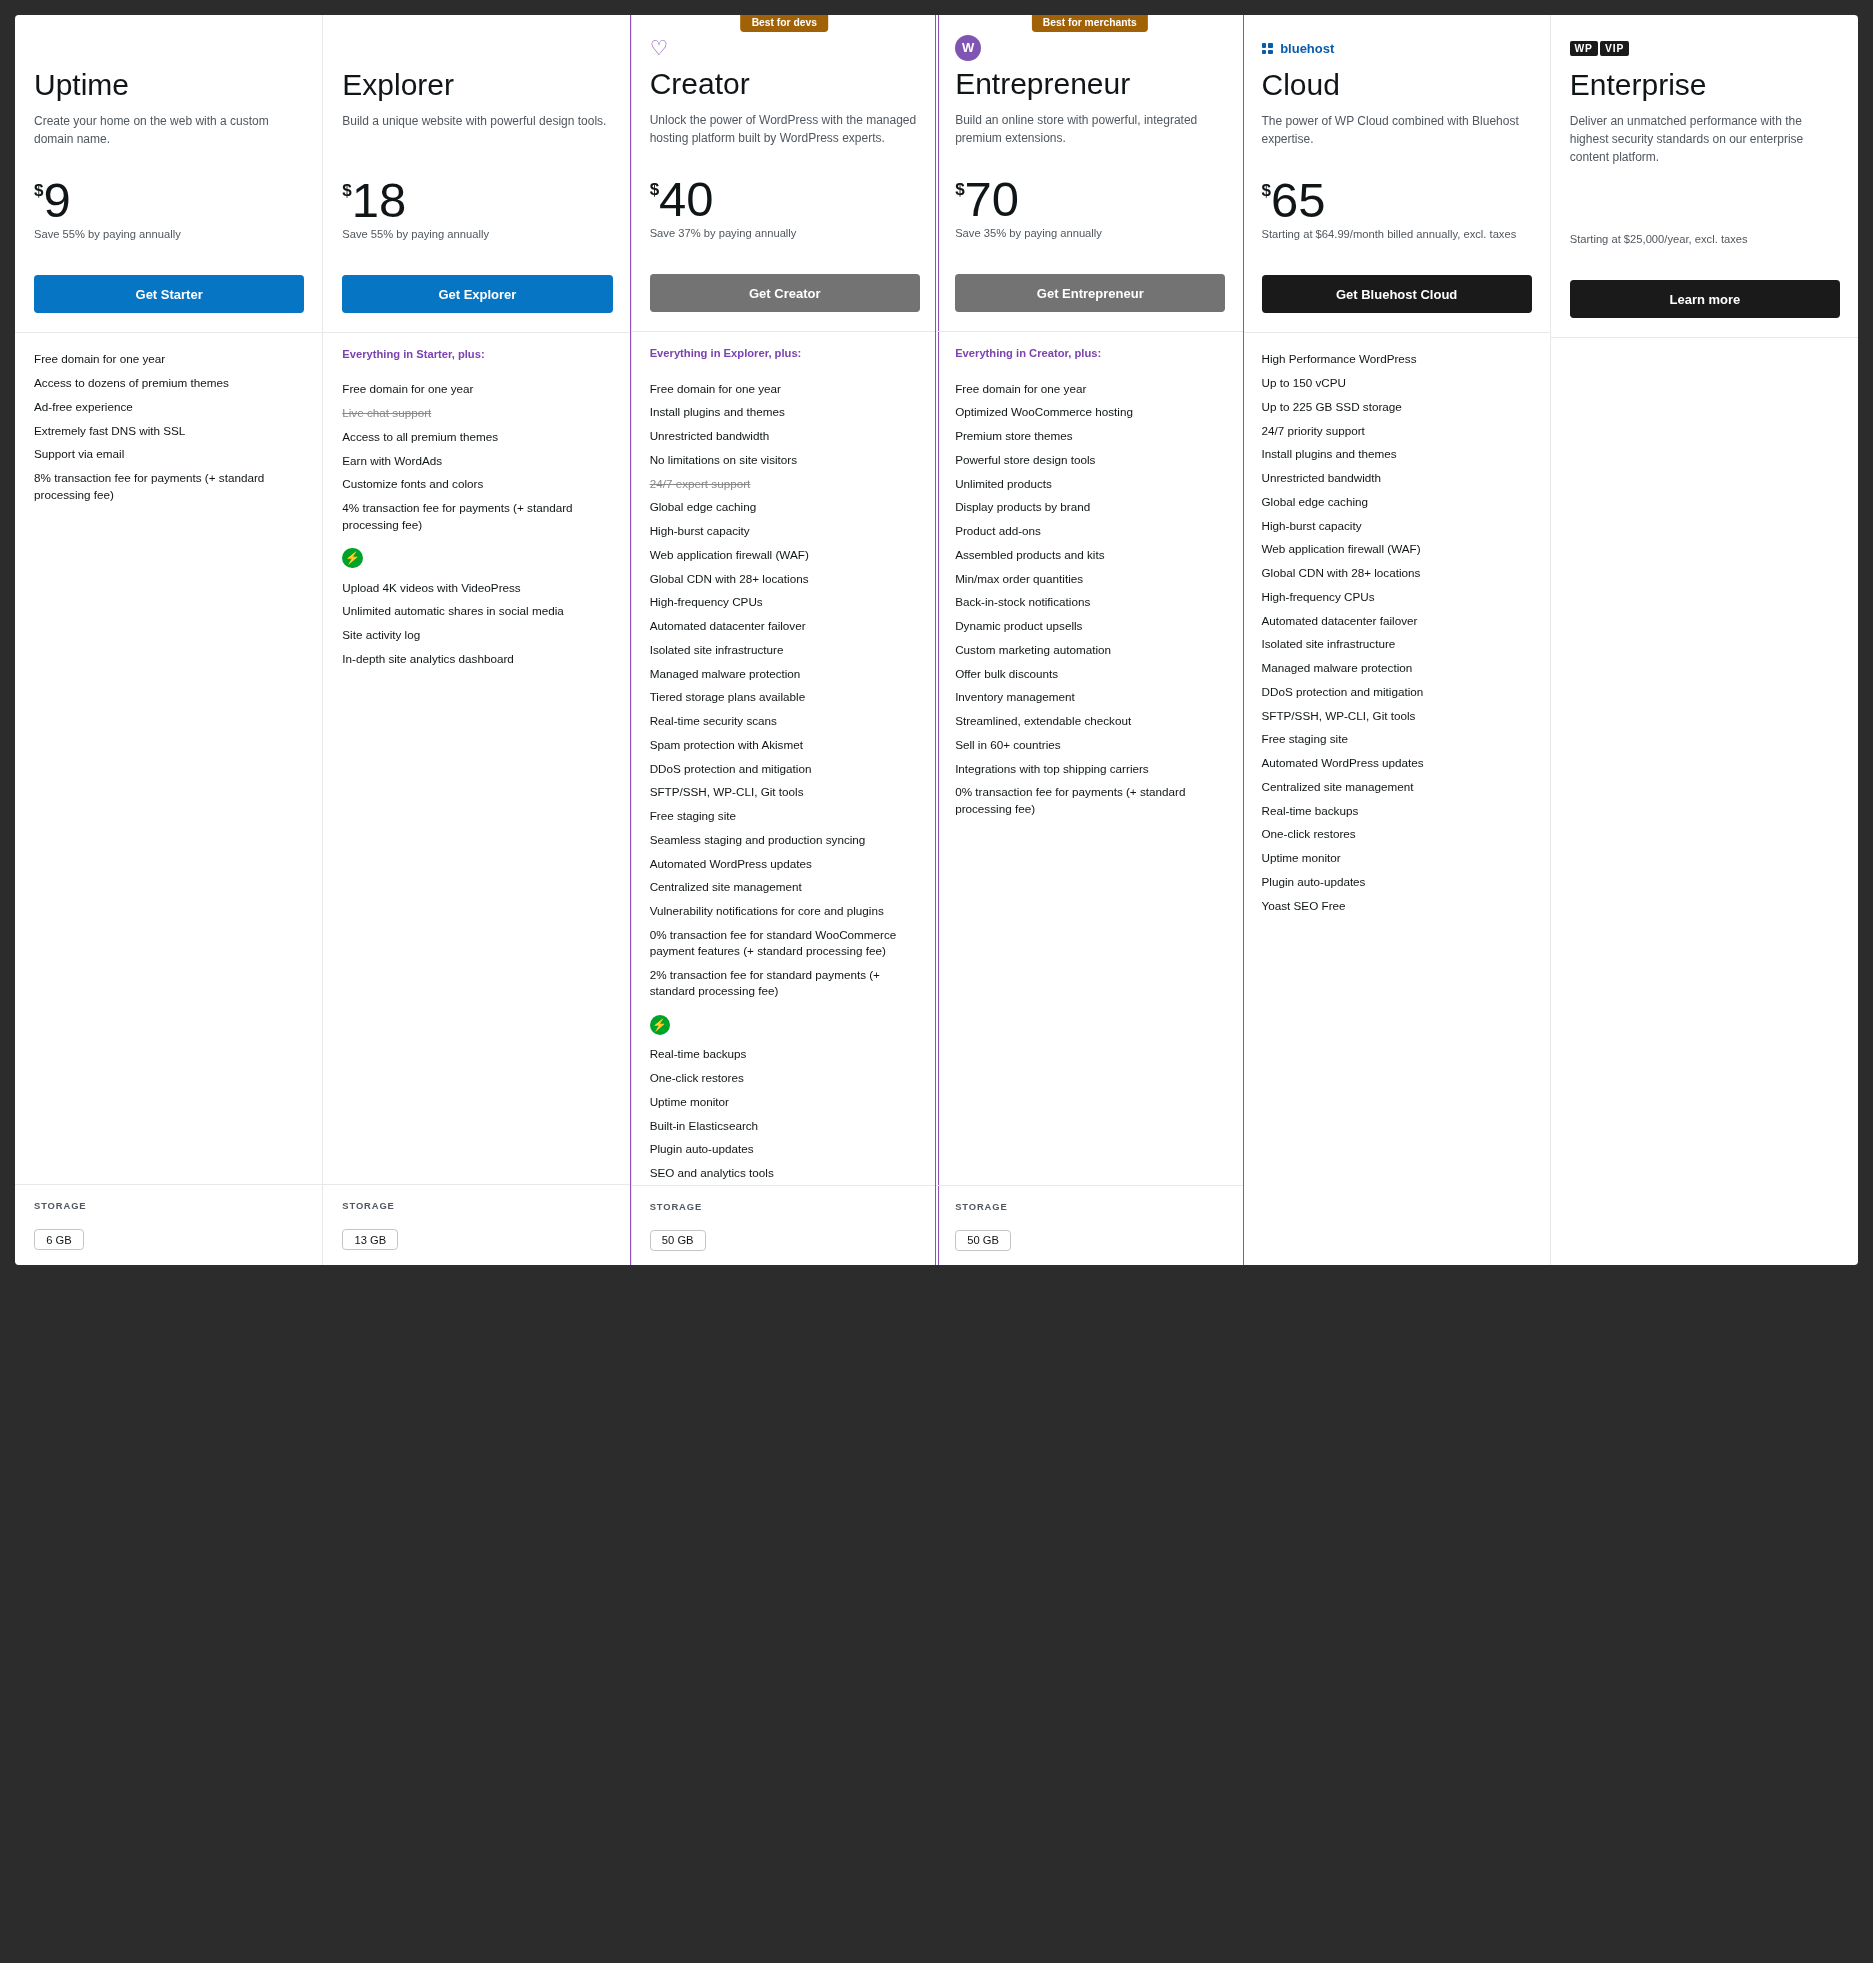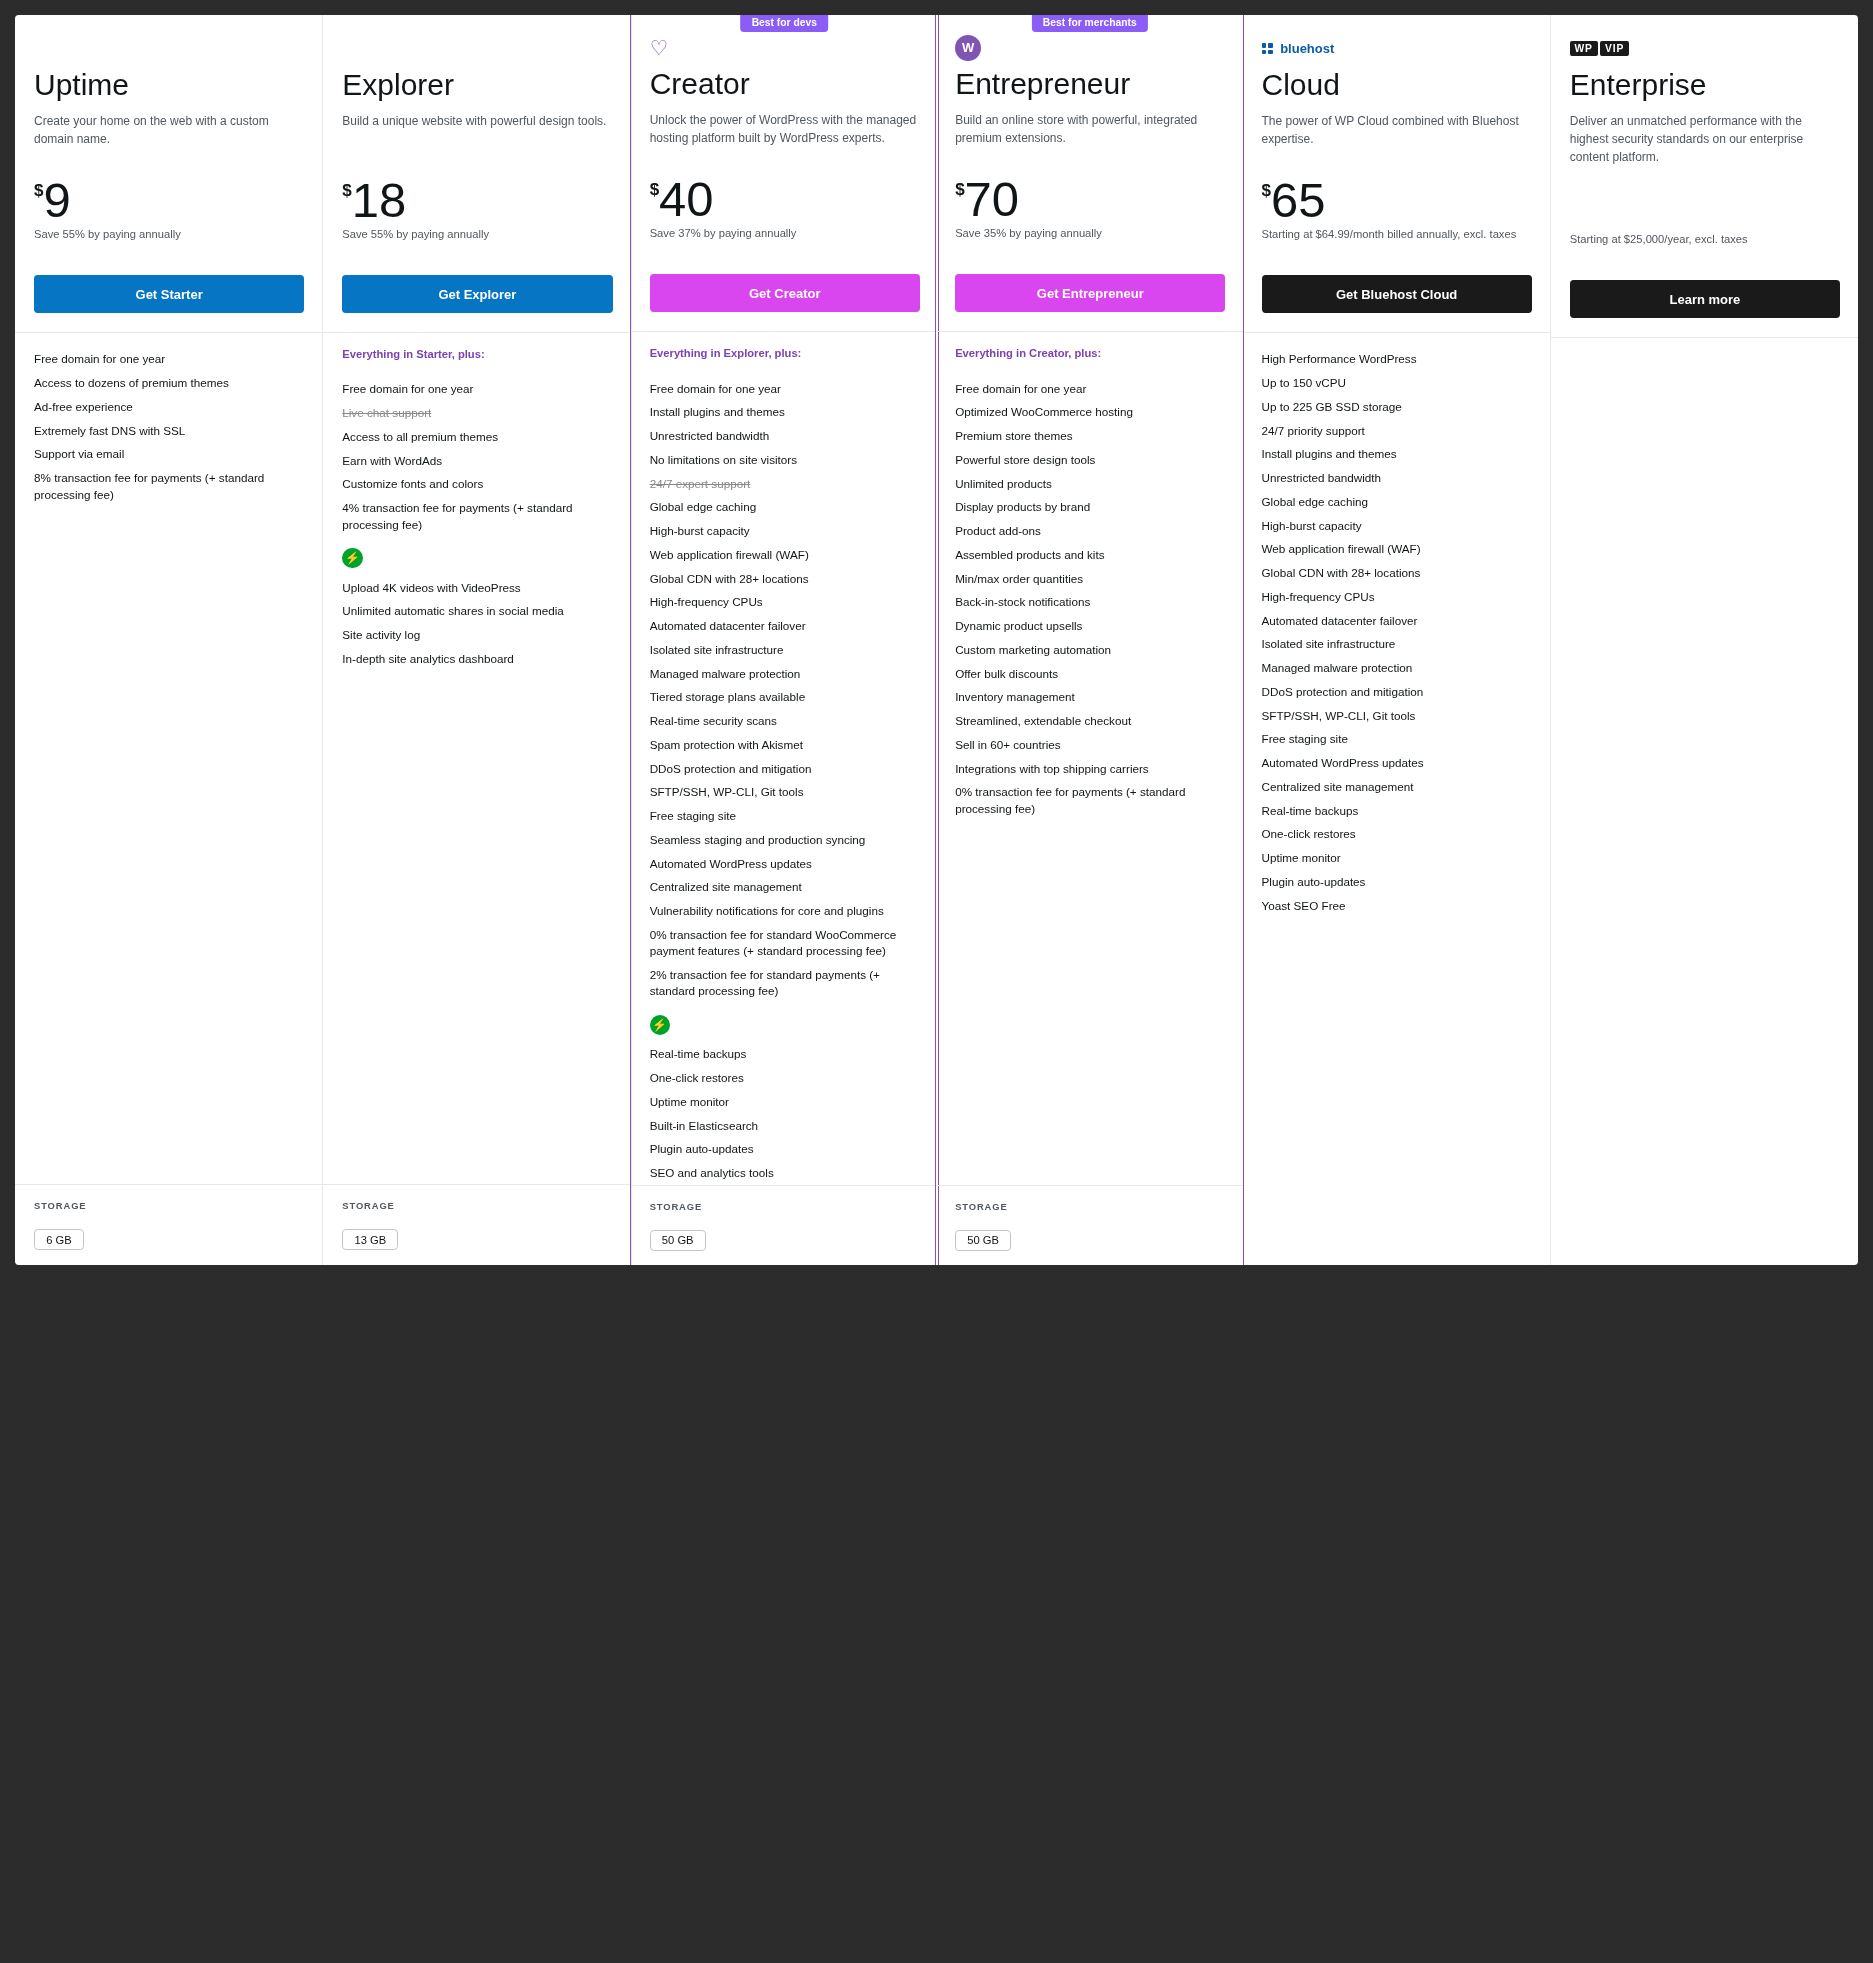--- a/index.html
+++ b/index.html
@@ -33,21 +33,21 @@
     .plan-col.featured-entrepreneur {
       border: 1.9px solid #8c4fbd;
       margin: -1.9px;
       z-index: 2;
     }
     .badge {
       position: absolute;
       top: -0.9px;
       left: 50%;
       transform: translateX(-50%);
-      background: #8b5cf6;
+      background: #a16207;
       color: #fff;
       font-size: 10.3px;
       font-weight: 600;
       padding: 3.7px 11.2px;
       border-radius: 0 0 3.7px 3.7px;
       white-space: nowrap;
       z-index: 10;
     }
     .plan-header {
       padding: 22.5px 19px 15px;
@@ -106,21 +106,21 @@
       font-weight: 700;
       cursor: pointer;
       border: none;
       text-decoration: none;
     }
     .btn-blue {
       background: #0675c4;
       color: #fff;
     }
     .btn-purple {
-      background: #d946ef;
+      background: #737373;
       color: #fff;
     }
     .btn-dark {
       background: #1a1a1a;
       color: #fff;
     }
     .divider {
       border: none;
       border-top: 0.9px solid #e8e8e8;
       margin: 0 0 15px;

